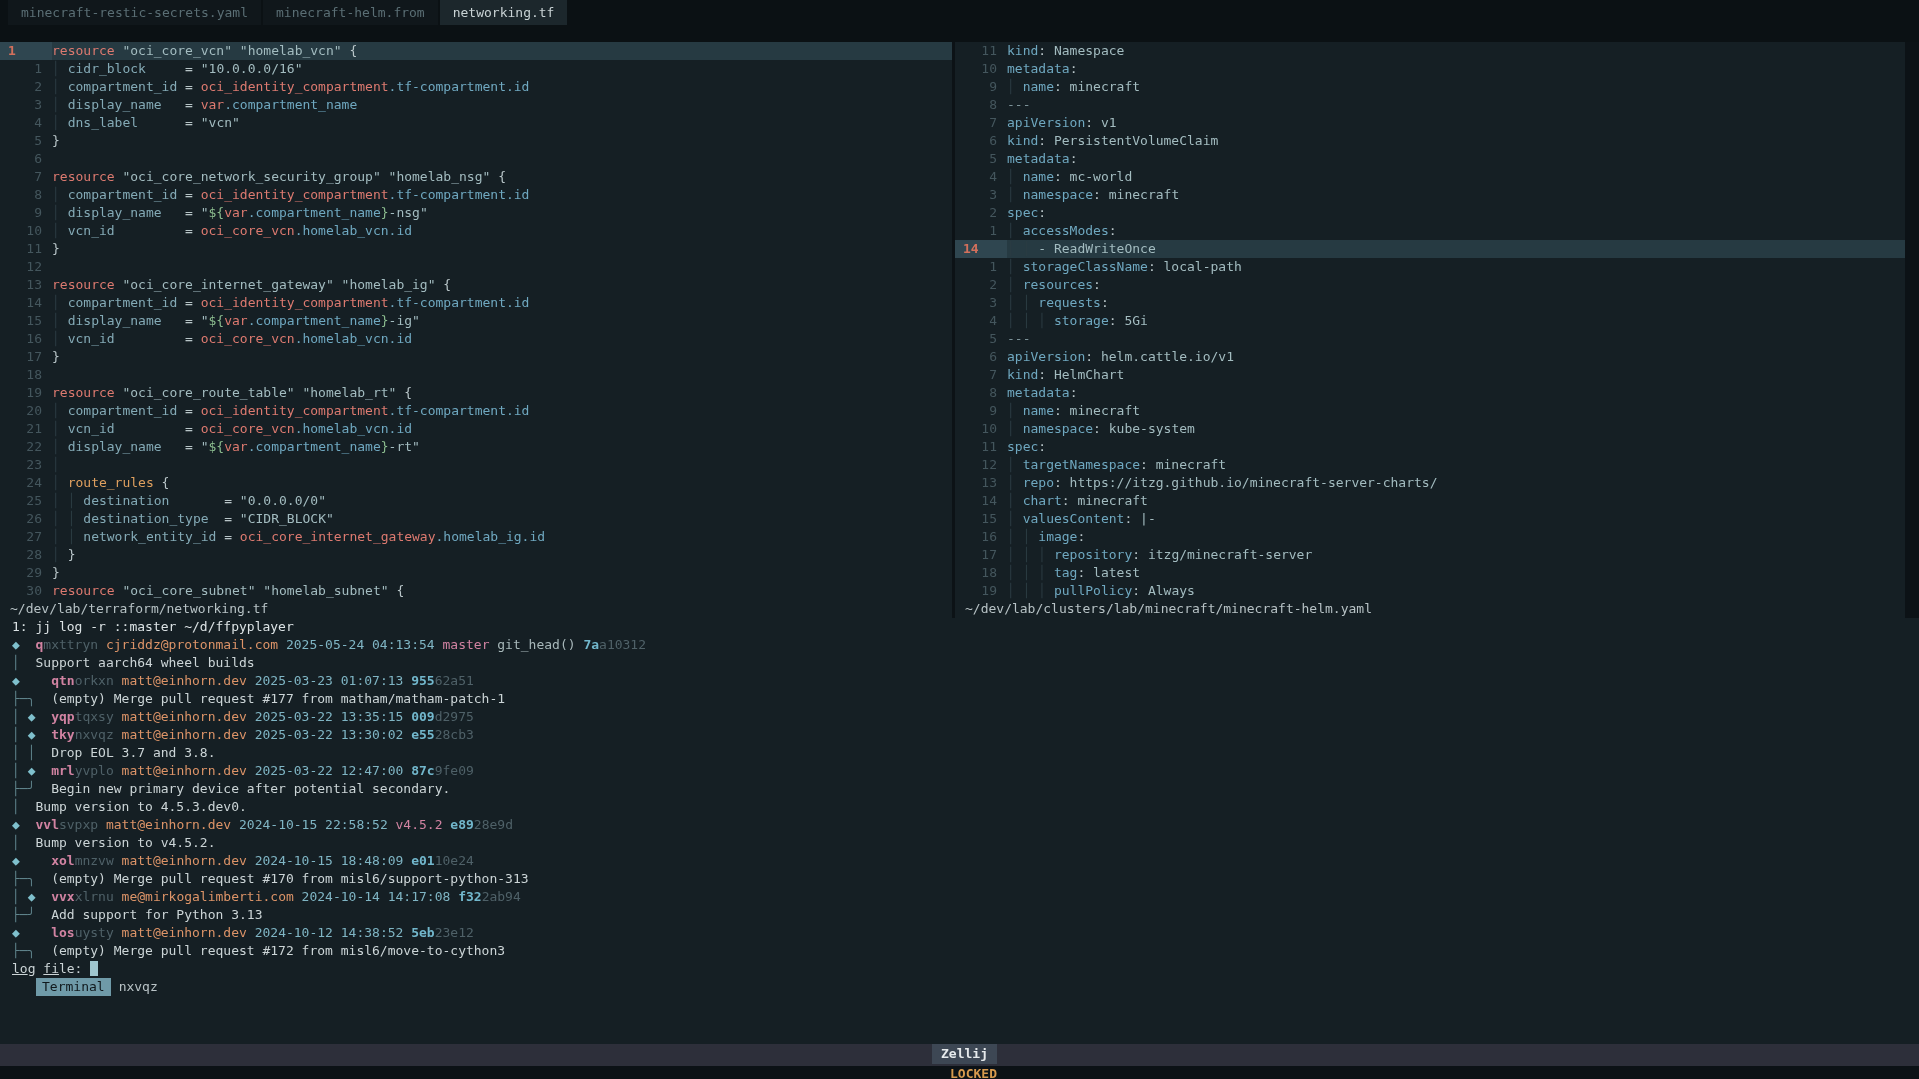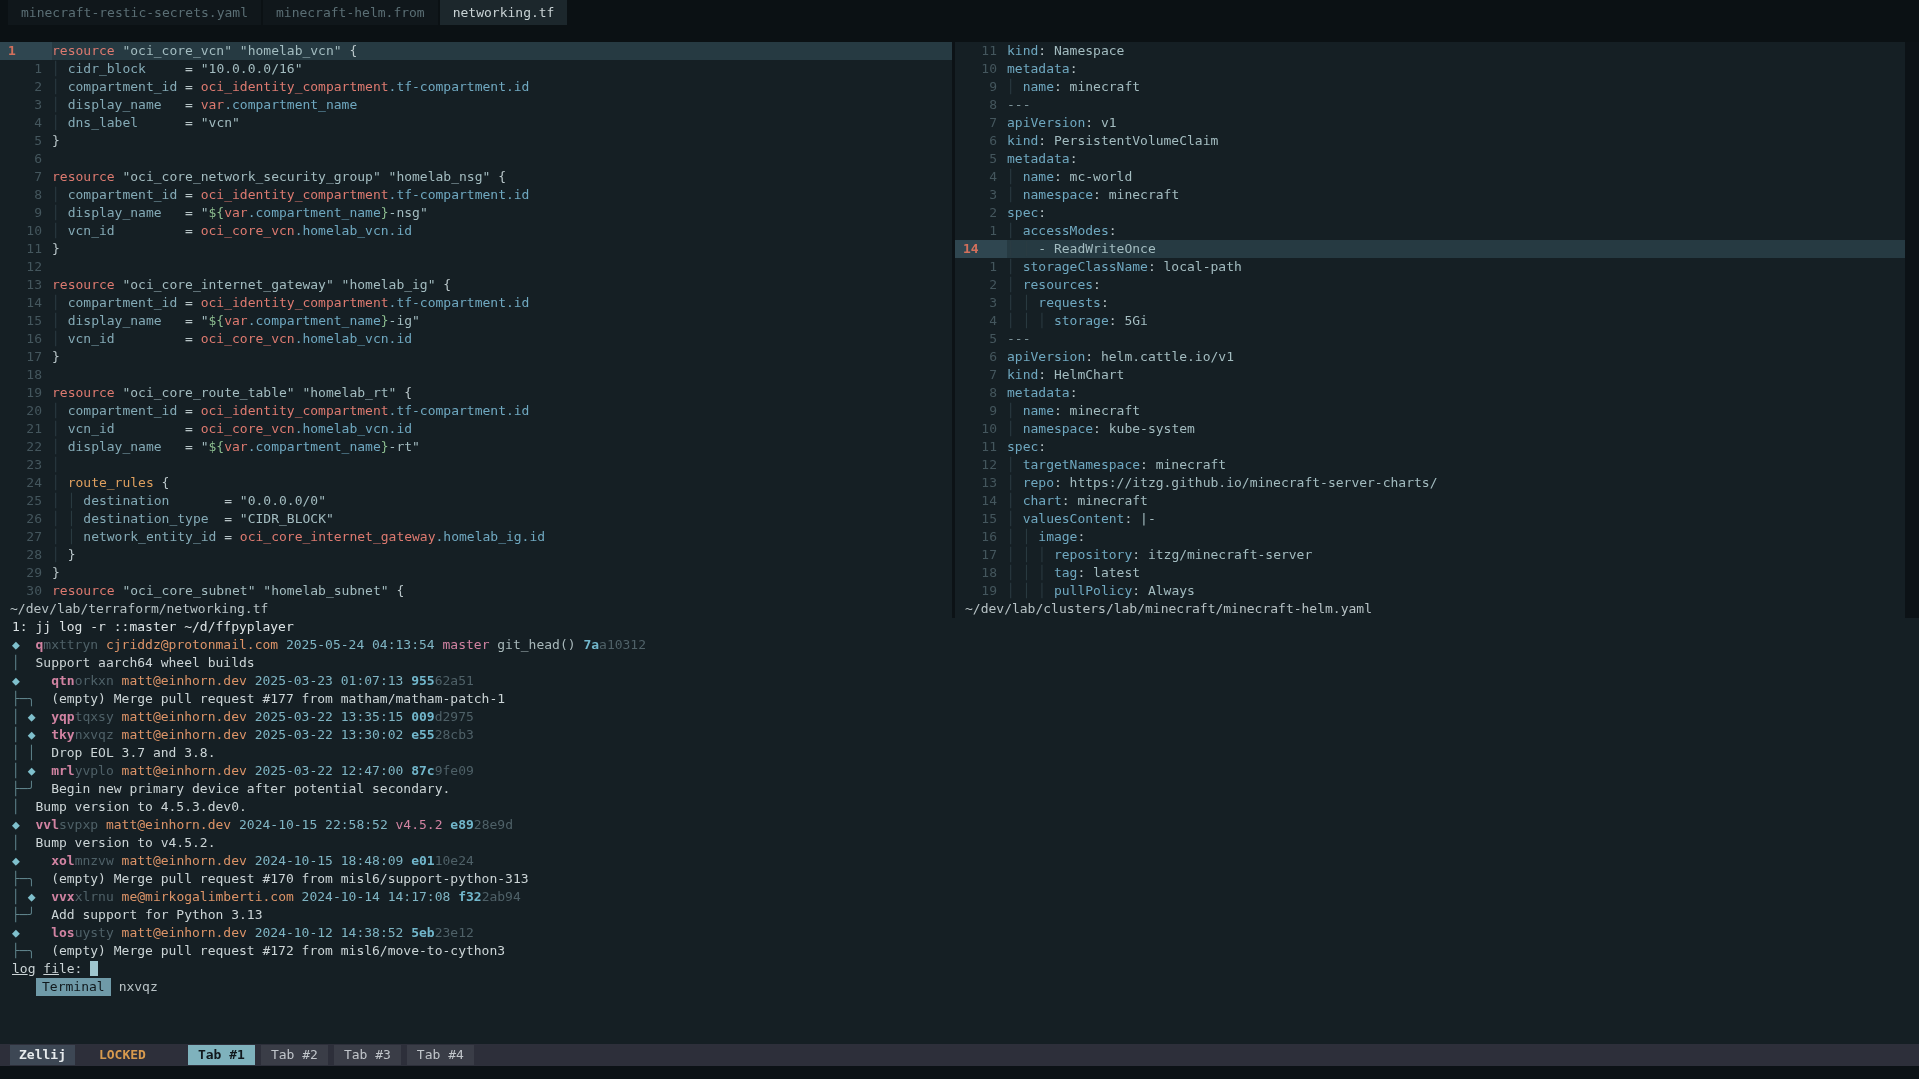--- a/index.html
+++ b/index.html
@@ -38,21 +38,21 @@
   .s-bm{color:var(--jj_cid);} .s-gh{color:var(--jj_gh);}
   .s-oid{color:var(--jj_oid);font-weight:bold;} .s-desc{color:var(--jj_desc);}
   .s-sp{color:var(--jj_line);}
   .s-tp{color:var(--jj_desc);} .s-tpu{color:var(--jj_desc);text-decoration:underline;}
   .s-blockcursor{background:var(--termcursor);color:var(--bg_pane);}
   #term-tabs{height:18px;display:flex;white-space:pre;}
   #term-chip{background:var(--chip_term_bg);color:var(--chip_term_fg);padding:0 6px;margin-left:24px;}
   #term-shell{color:var(--shell_fg);padding:0 8px;}
   
   #zbar{position:absolute;top:1044px;left:0;width:100%;height:22px;background:var(--zbar_bg);
-        display:flex;align-items:center;padding-left:10px;box-sizing:border-box;white-space:pre;}
+        display:flex;align-items:center;padding-left:10px;box-sizing:border-box;white-space:pre;flex-direction:column;}
   #z-app{background:var(--zchip_bg);color:var(--zchip_fg);font-weight:bold;padding:1px 9px;}
   #z-mode{color:var(--locked_fg);font-weight:bold;margin-left:18px;padding:1px 6px;}
   #z-tabs{display:flex;margin-left:36px;}
   .ztab{padding:1px 10px;margin-right:6px;background:var(--ztab_bg);color:var(--ztab_fg);}
   .ztab.active{background:var(--ztab_active_bg);color:var(--ztab_active_fg);font-weight:bold;}
 </style>
 </head>
 <body>
 
 <div id="app">

